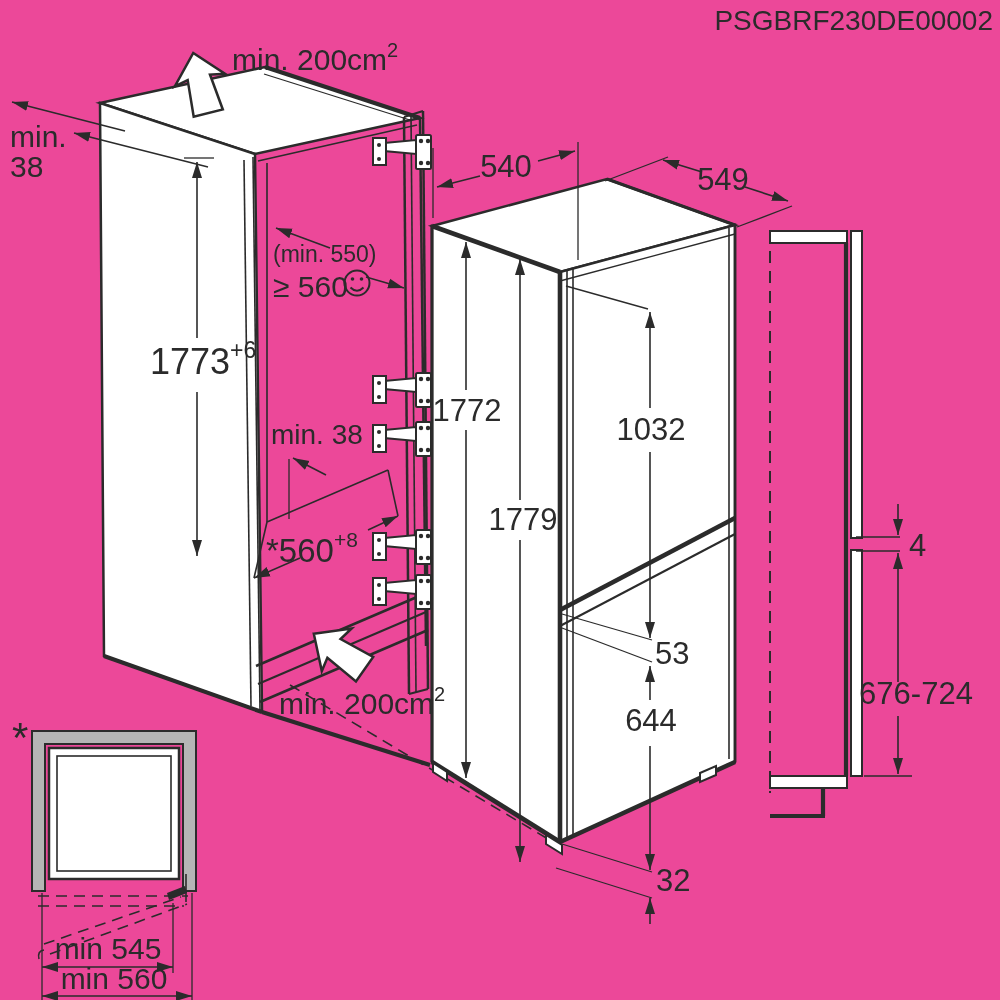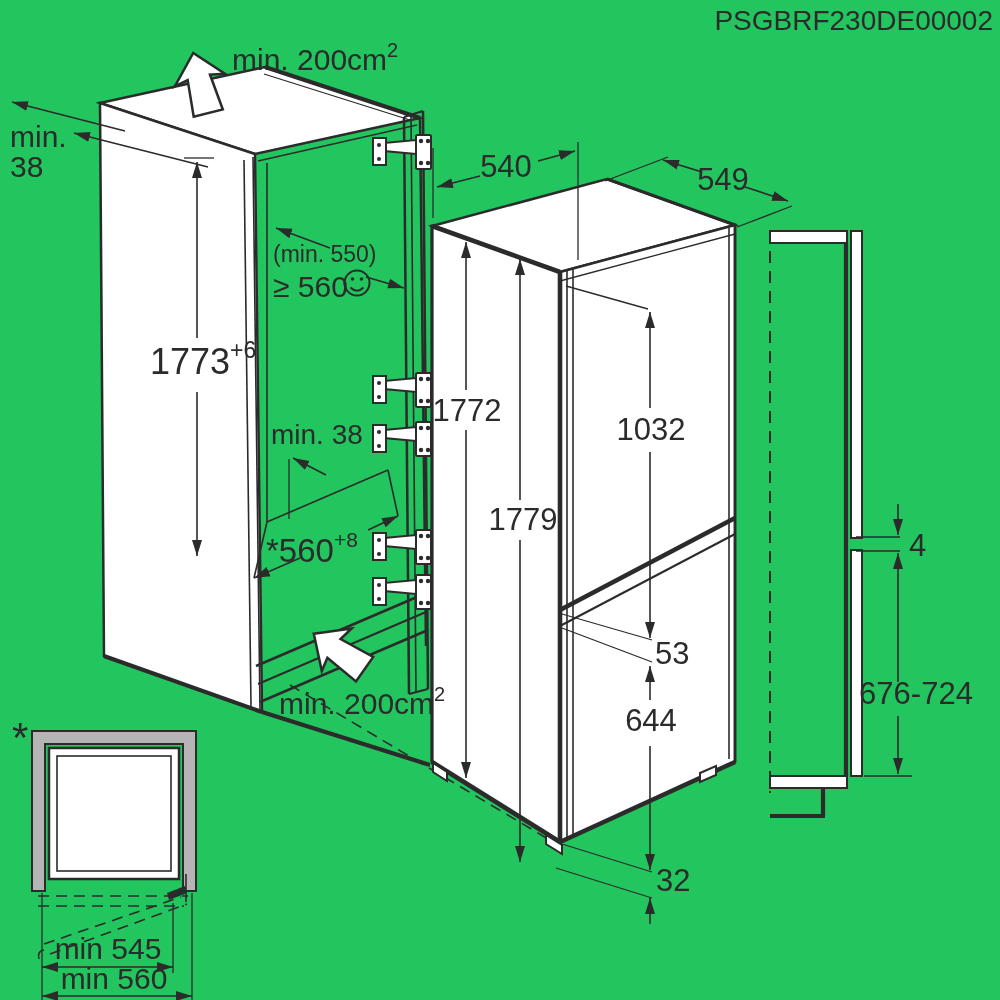--- a/index.html
+++ b/index.html
@@ -1,16 +1,16 @@
 <!DOCTYPE html>
 <html><head>
 <meta charset="utf-8">
 <style>
   html,body{margin:0;padding:0;background:#fff;}
-  #stage{position:relative;width:1000px;height:1000px;background:#22c55e;overflow:hidden;}
+  #stage{position:relative;width:1000px;height:1000px;background:#ec4899;overflow:hidden;}
   svg{display:block;}
   svg text{font-family:"Liberation Sans",sans-serif;fill:#2b2b2b;}
   .ln{fill:none;stroke:#2b2b2b;}
   .fw{fill:#ffffff;stroke:#2b2b2b;}
   .fd{fill:#2b2b2b;stroke:none;}
   .fg{fill:#b5b5b5;stroke:#2b2b2b;}
   .w1{stroke-width:1.3px;}
   .w16{stroke-width:1.6px;}
   .w2{stroke-width:2px;}
   .w25{stroke-width:2.5px;}

